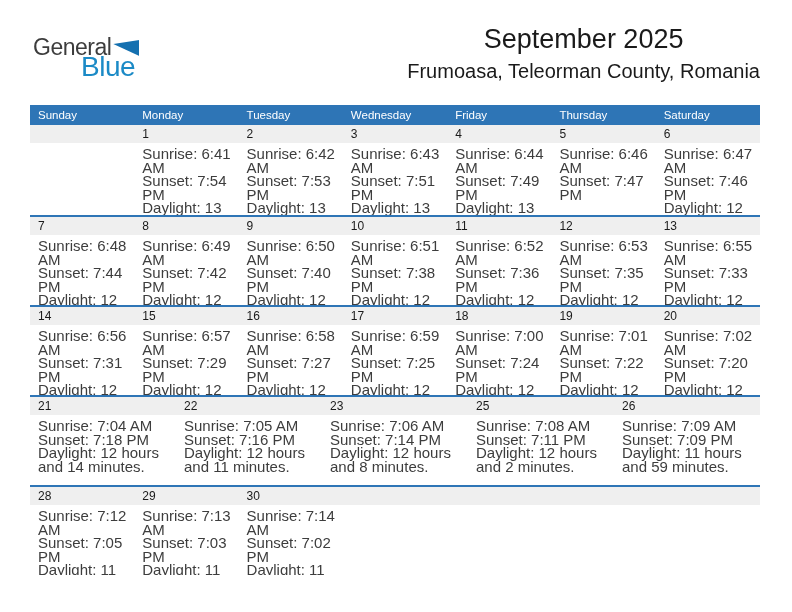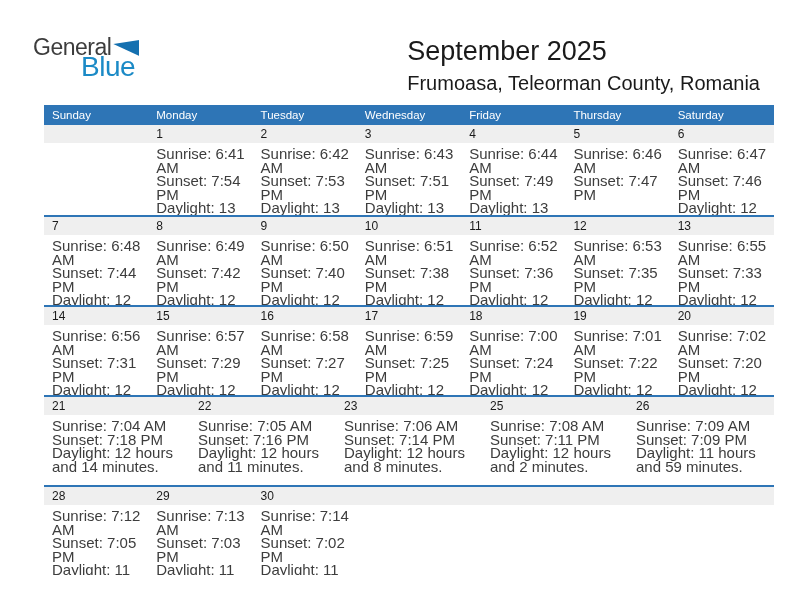--- a/index.html
+++ b/index.html
@@ -32,37 +32,37 @@
   }
   .logo-blue {
     font-size: 28px;
     color: #1B8AC6;
     letter-spacing: -0.5px;
     line-height: 22px;
     margin: -3px 0 0 48px;
   }
 
   
-  .titles { position: absolute; right: 32px; top: 36px; text-align: left; }
+  .titles { position: absolute; right: 32px; top: 24px; text-align: center; }
   .page-title {
     font-size: 27px;
     color: #1a1a1a;
     line-height: 31px;
     font-weight: 400;
   }
   .page-subtitle {
     font-size: 20px;
     color: #1a1a1a;
     line-height: 18px;
     margin-top: 7px;
     font-weight: 400;
   }
 
   
-  .calendar { position: absolute; left: 44px; top: 105px; width: 730px; }
+  .calendar { position: absolute; left: 30px; top: 105px; width: 730px; }
   .weekday-header { display: flex; background: #2E75B6; height: 20px; }
   .weekday-header > div {
     flex: 1 1 0;
     color: #ffffff;
     font-size: 11.5px;
     line-height: 20px;
     padding-left: 8px;
     overflow: hidden;
     white-space: nowrap;
   }

